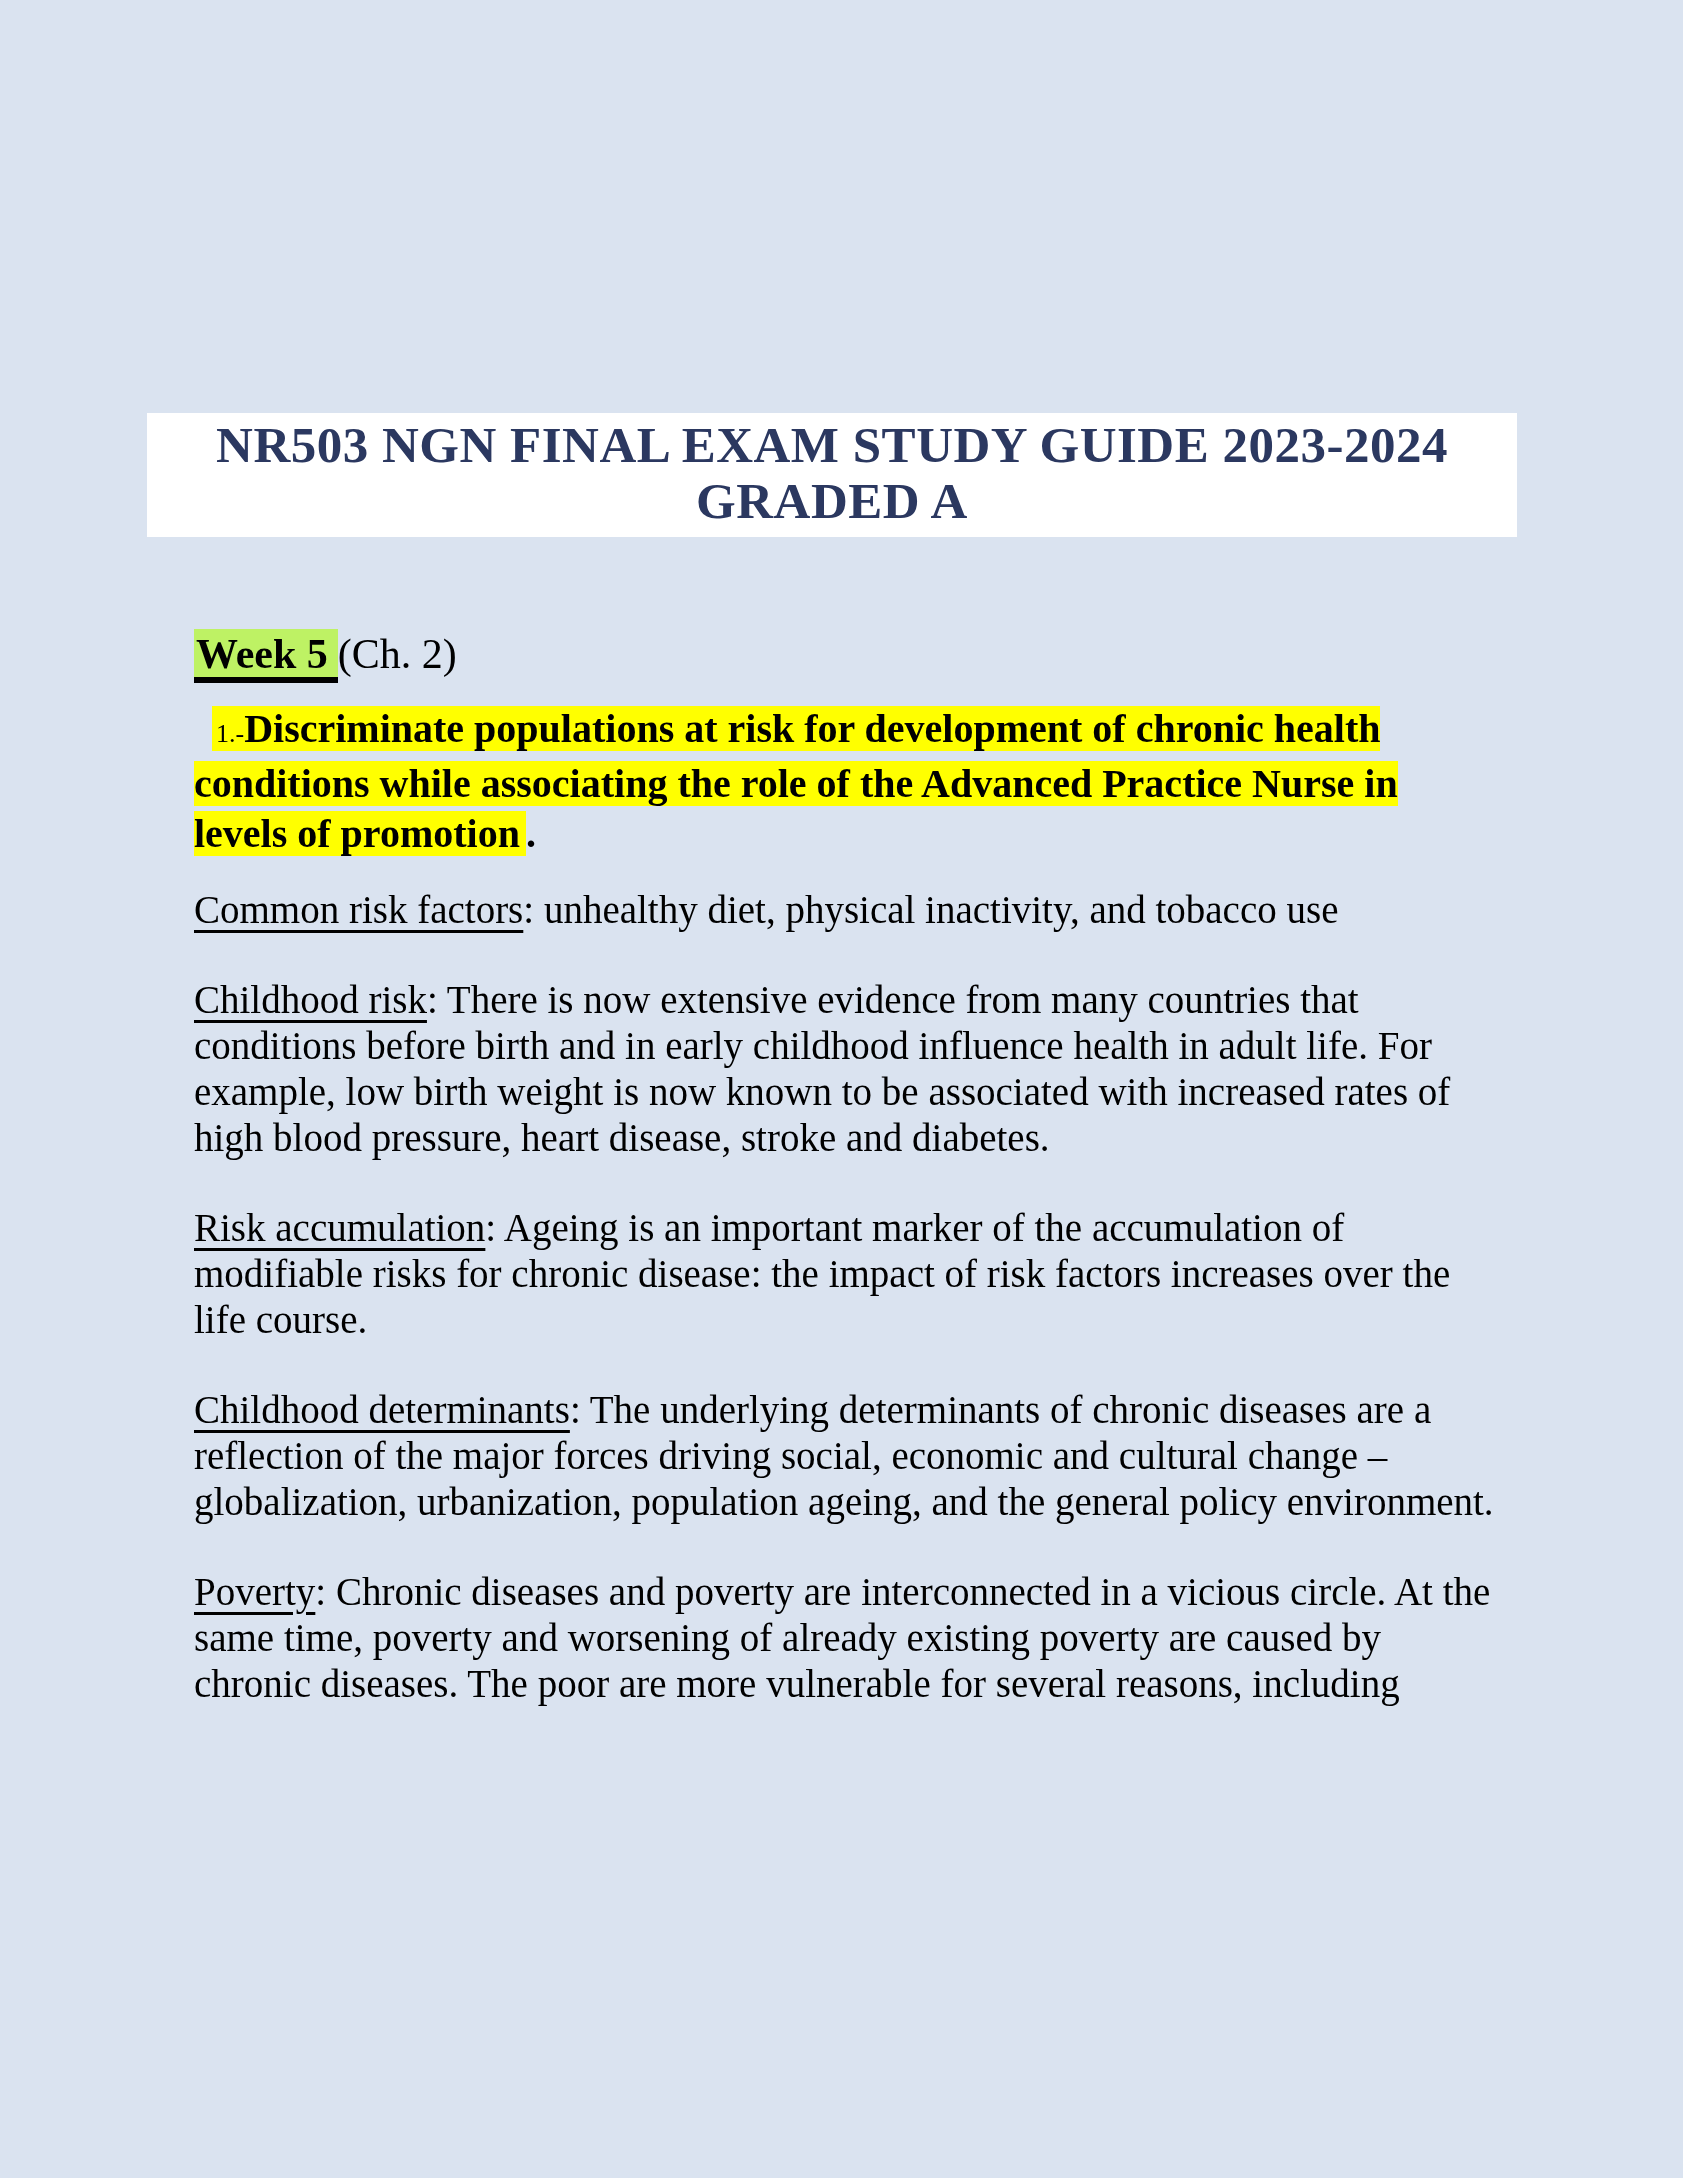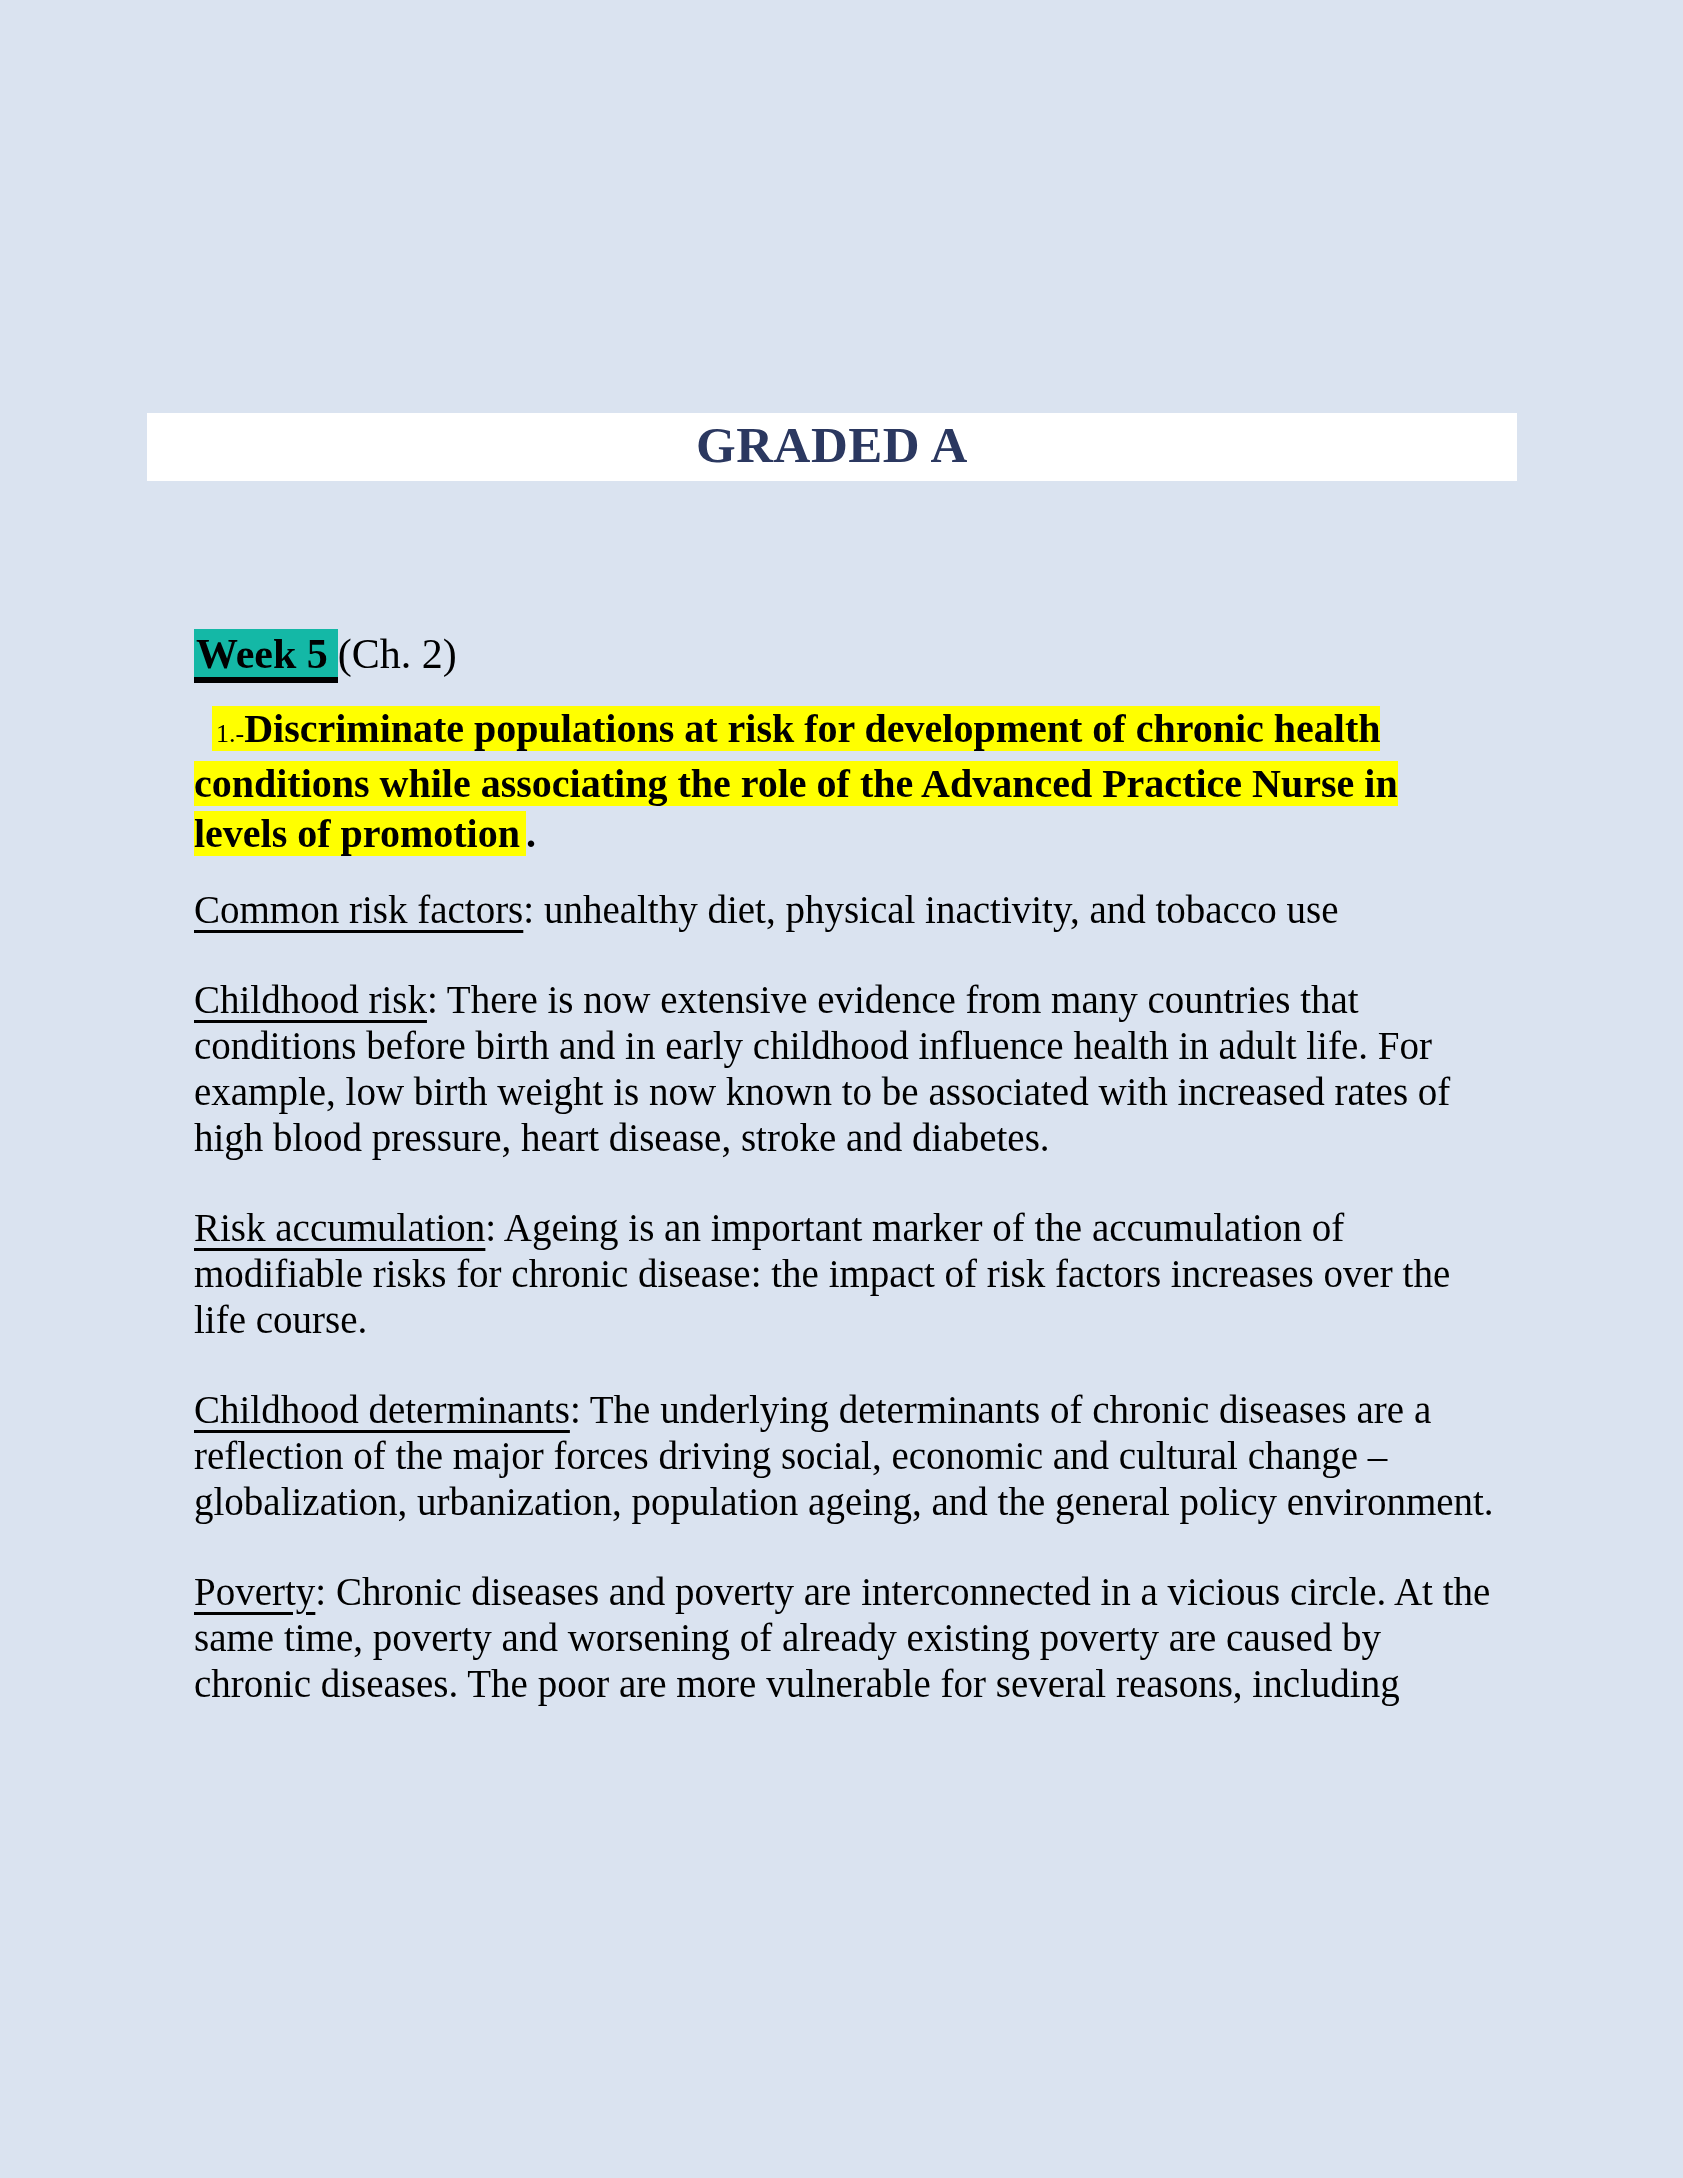--- a/index.html
+++ b/index.html
@@ -42,21 +42,21 @@
     width: 1303px;
   }
 
   
   .week-heading {
     font-size: 42px;
     line-height: 48px;
     margin: 0 0 26px 0;
   }
   .week-hl {
-    background: #14b8a6;
+    background: #bef264;
     font-weight: bold;
     padding: 2px 10px 0 2px;
     border-bottom: 6px solid #000000;
   }
   .week-suffix {
     margin-left: 0;
   }
 
   
   .objective {
@@ -94,20 +94,21 @@
   }
   .term {
     text-decoration: underline;
     text-underline-offset: 7px;
   }
 </style>
 </head>
 <body>
 
 <div class="title-banner">
+  <div class="title-line">NR503 NGN FINAL EXAM STUDY GUIDE 2023-2024</div>
   <div class="title-line">GRADED A</div>
 </div>
 
 <div class="content">
 
   <div class="week-heading">
     <span class="week-hl">Week 5</span><span class="week-suffix">(Ch. 2)</span>
   </div>
 
   <p class="objective"><span class="obj-hl"><span class="obj-marker">1.-</span><span class="obj-text">Discriminate populations at risk for development of chronic health

